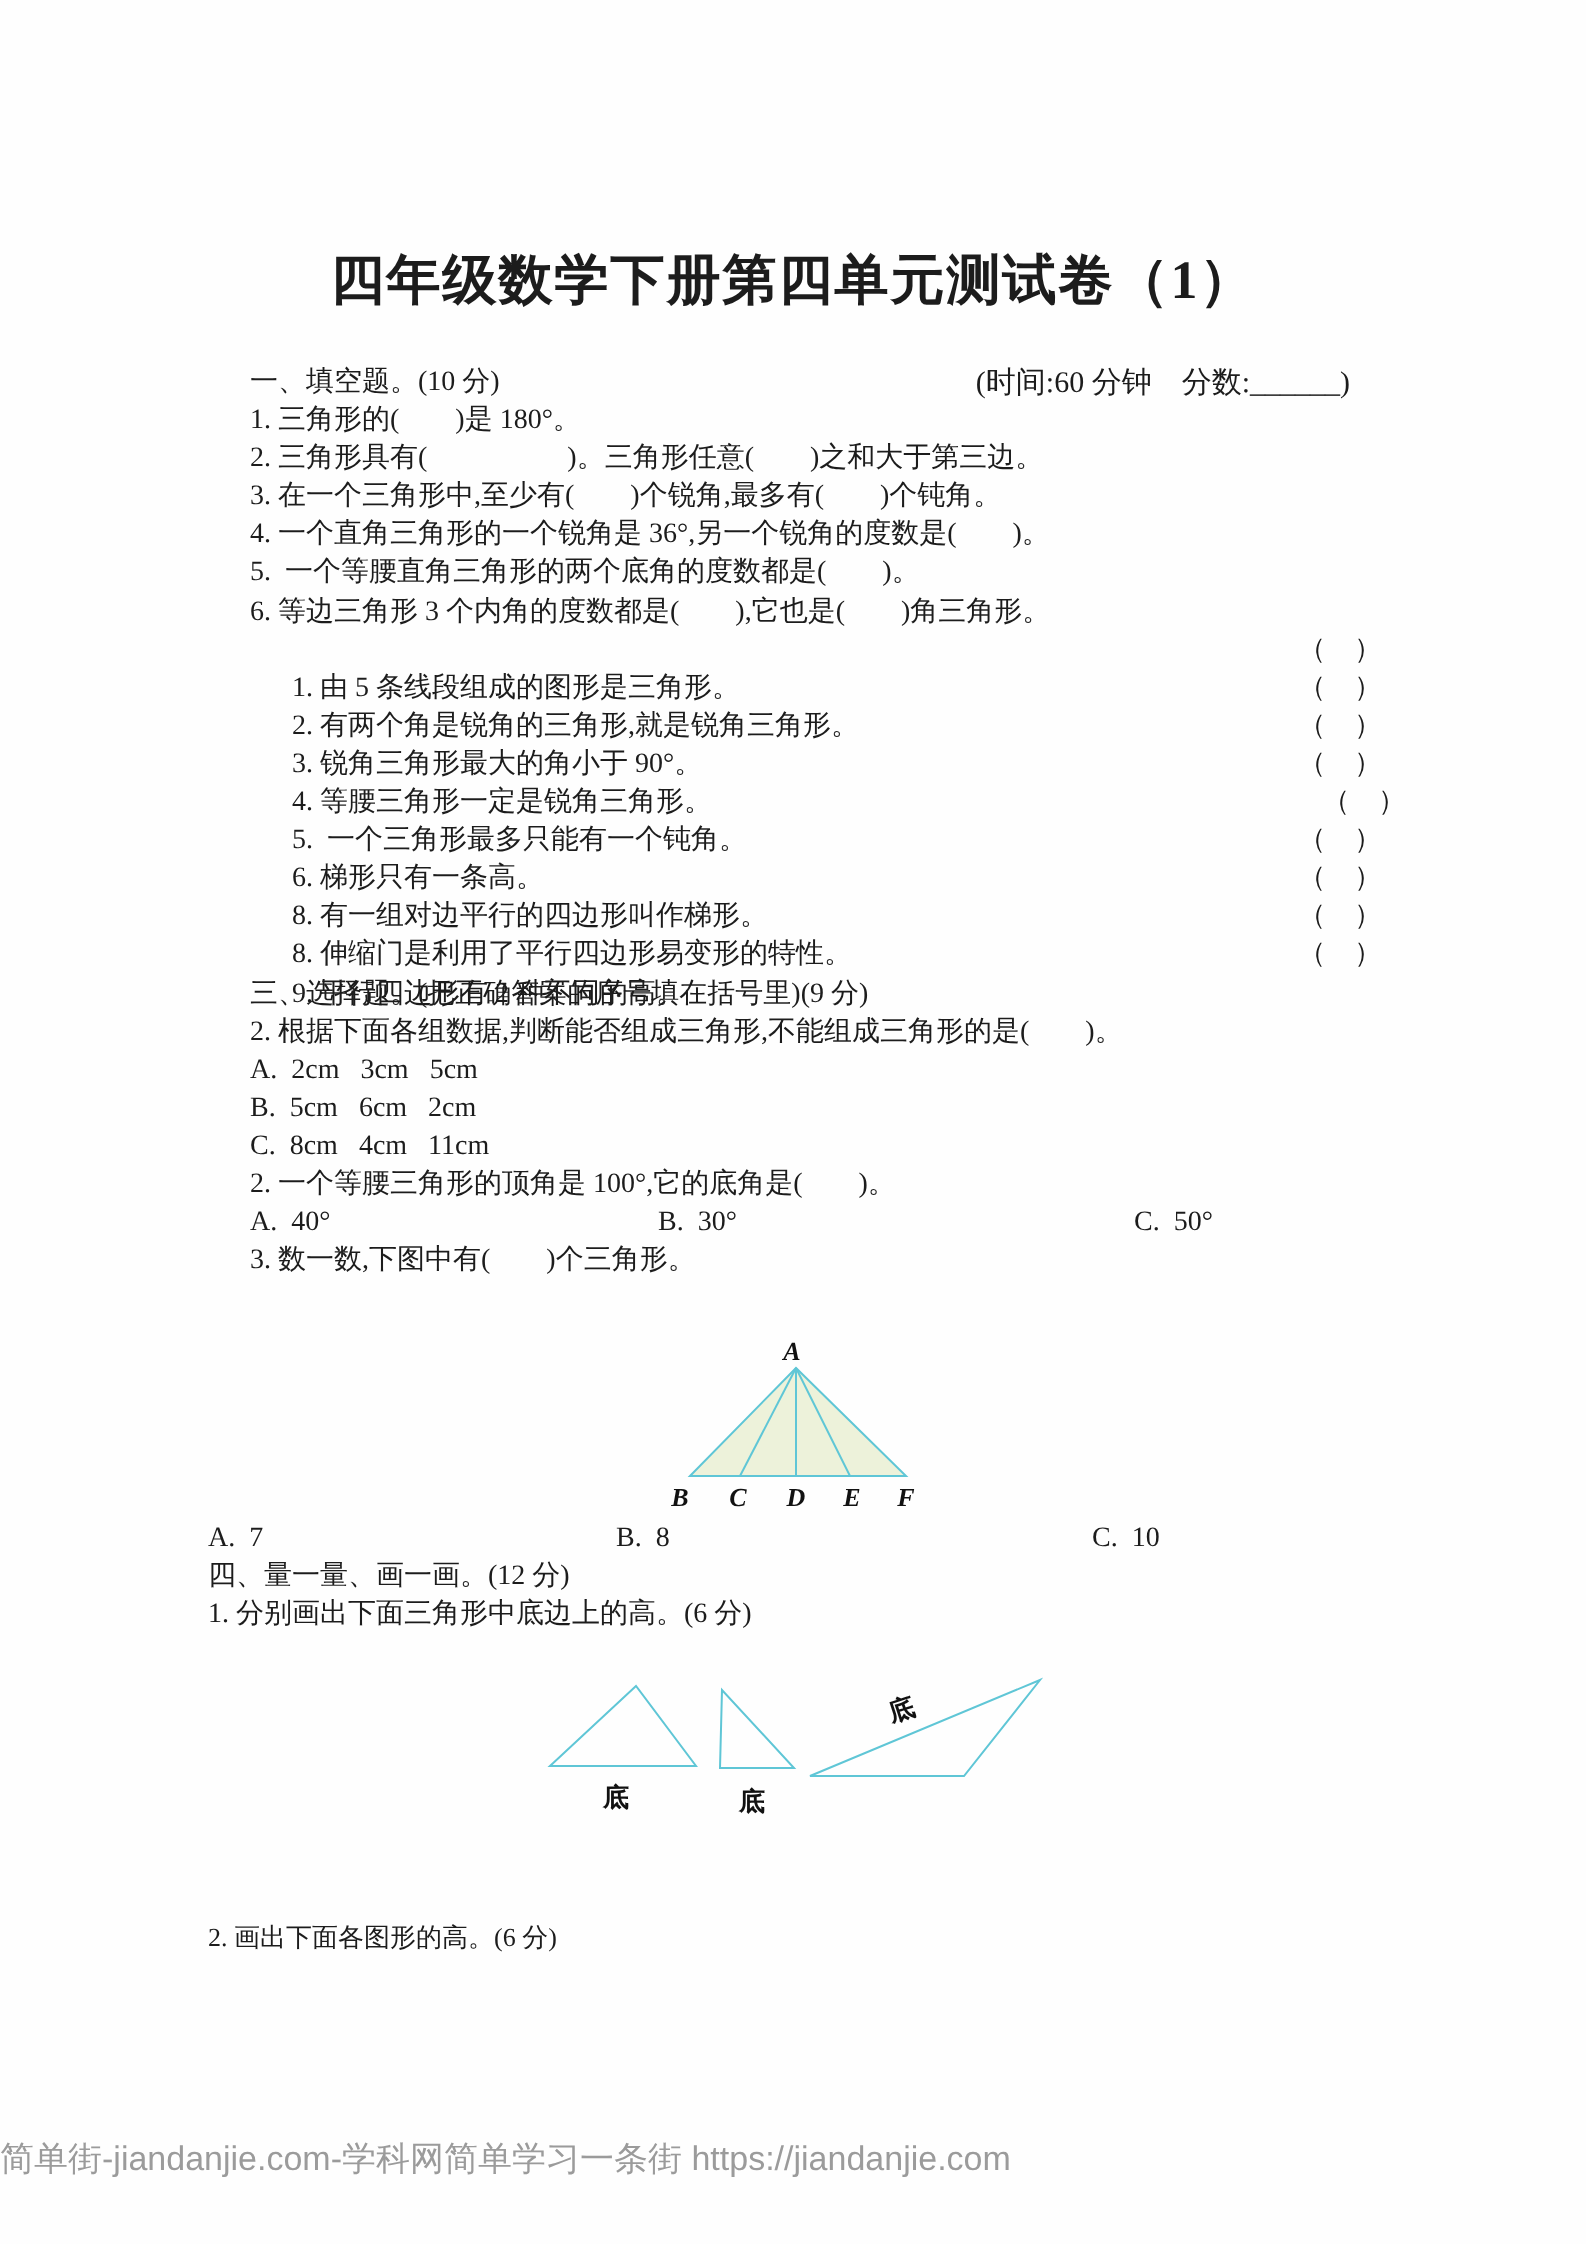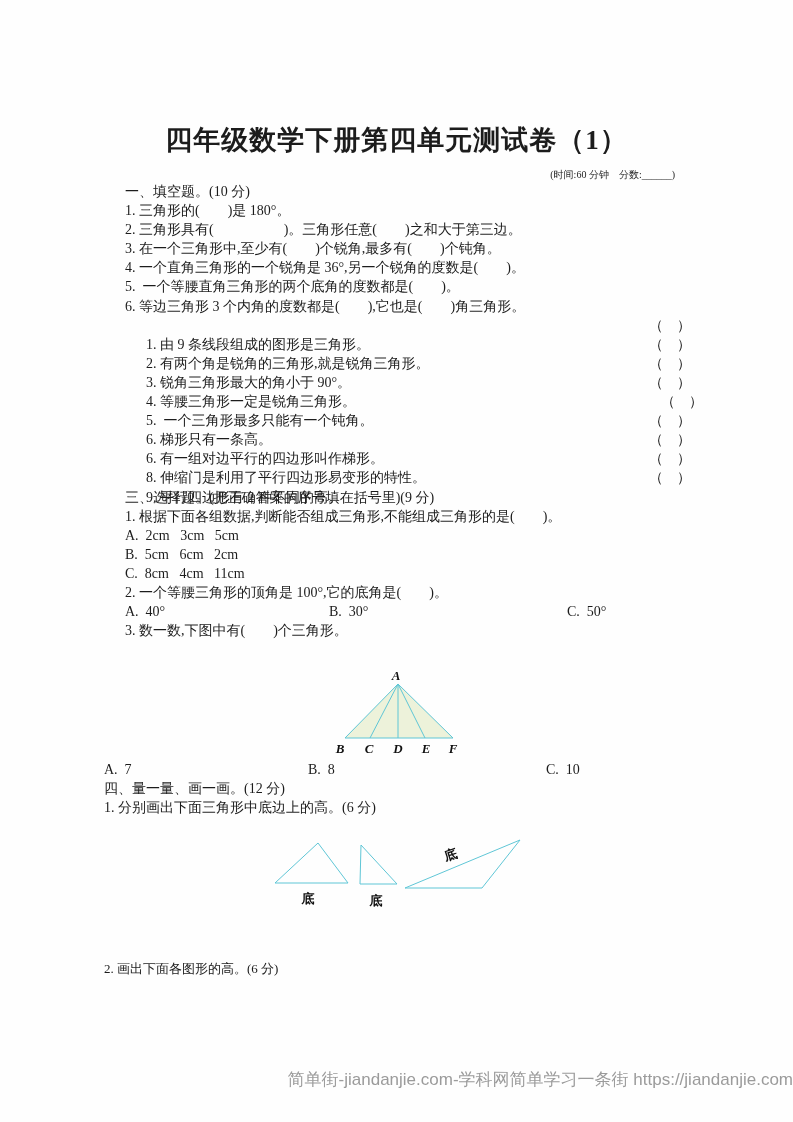--- a/index.html
+++ b/index.html
@@ -1,38 +1,38 @@
 <!DOCTYPE html>
 <html><head>
 <meta charset="utf-8">
 <style>
   html,body{margin:0;padding:0;background:#ffffff;}
   .page{position:relative;width:793px;height:1122px;background:#fefefe;overflow:hidden;
         font-family:"Liberation Serif","DejaVu Serif",serif;color:#1c1c1c;}
   .title{position:absolute;top:122px;left:0;width:100%;text-align:center;
          font-size:27px;font-weight:600;letter-spacing:1px;white-space:pre;}
-  .info{position:absolute;top:168px;right:118px;font-size:10px;white-space:pre;}
+  .info{position:absolute;top:182px;right:118px;font-size:15px;white-space:pre;}
   .block{position:absolute;left:104px;right:56px;}
   .b1{top:182px;margin-left:21px;}
   .b2{top:760px;}
   .line{position:relative;height:19.1px;line-height:19.1px;font-size:14px;white-space:pre;}
   .answer{position:absolute;left:524px;top:0;}
   .j5 .answer{left:536px;}
   .optrow{display:grid;grid-template-columns:204px 238px 1fr;}
   .optrow span{white-space:pre;}
   .q2line{position:absolute;left:104px;top:960px;font-size:13px;white-space:pre;}
   .fig{position:absolute;}
   .fig1{left:330px;top:666px;}
   .fig2{left:268px;top:833px;}
   .figlabel{font-family:"Liberation Serif","DejaVu Serif",serif;font-style:italic;
             font-weight:bold;font-size:13px;fill:#111;}
   .dilabel{font-family:"Liberation Serif","DejaVu Serif",serif;font-weight:bold;
            font-size:13px;fill:#111;}
   .tri-stroke{stroke:#5fc6d6;stroke-width:1;}
-  .footer{position:absolute;top:1068px;left:0;width:100%;text-align:right;
+  .footer{position:absolute;top:1068px;left:0;width:100%;text-align:left;
           font-size:17px;color:#9b9b9b;font-family:"Liberation Sans","DejaVu Sans",sans-serif;
           white-space:pre;}
 </style>
 </head>
 <body>
 
 <div class="page">
 
   <div class="title">四年级数学下册第四单元测试卷（1）</div>
   <div class="info">(时间:60 分钟　分数:______)</div>
@@ -40,21 +40,21 @@
   <div class="block b1">
     <div class="line sec">一、填空题。(10 分)</div>
     <div class="line q">1. 三角形的(　　)是 180°。</div>
     <div class="line q">2. 三角形具有(　　　　　)。三角形任意(　　)之和大于第三边。</div>
     <div class="line q">3. 在一个三角形中,至少有(　　)个锐角,最多有(　　)个钝角。</div>
     <div class="line q">4. 一个直角三角形的一个锐角是 36°,另一个锐角的度数是(　　)。</div>
     <div class="line q">5.  一个等腰直角三角形的两个底角的度数都是(　　)。</div>
     <div class="line q">6. 等边三角形 3 个内角的度数都是(　　),它也是(　　)角三角形。</div>
 
     <div class="line q">
-      <span>1. 由 9 条线段组成的图形是三角形。</span>
+      <span>1. 由 5 条线段组成的图形是三角形。</span>
       <span class="answer">（　）</span>
     </div>
     <div class="line q">
       <span>2. 有两个角是锐角的三角形,就是锐角三角形。</span>
       <span class="answer">（　）</span>
     </div>
     <div class="line q">
       <span>3. 锐角三角形最大的角小于 90°。</span>
       <span class="answer">（　）</span>
     </div>
@@ -64,34 +64,34 @@
     </div>
     <div class="line q j5">
       <span>5.  一个三角形最多只能有一个钝角。</span>
       <span class="answer">（　）</span>
     </div>
     <div class="line q">
       <span>6. 梯形只有一条高。</span>
       <span class="answer">（　）</span>
     </div>
     <div class="line q">
-      <span>6. 有一组对边平行的四边形叫作梯形。</span>
+      <span>8. 有一组对边平行的四边形叫作梯形。</span>
       <span class="answer">（　）</span>
     </div>
     <div class="line q">
       <span>8. 伸缩门是利用了平行四边形易变形的特性。</span>
       <span class="answer">（　）</span>
     </div>
     <div class="line q">
       <span>9. 平行四边形有 2 种不同的高。</span>
       <span class="answer">（　）</span>
     </div>
 
     <div class="line sec">三、选择题。(把正确答案的序号填在括号里)(9 分)</div>
-    <div class="line q">1. 根据下面各组数据,判断能否组成三角形,不能组成三角形的是(　　)。</div>
+    <div class="line q">2. 根据下面各组数据,判断能否组成三角形,不能组成三角形的是(　　)。</div>
     <div class="line">A.  2cm   3cm   5cm</div>
     <div class="line">B.  5cm   6cm   2cm</div>
     <div class="line">C.  8cm   4cm   11cm</div>
     <div class="line q">2. 一个等腰三角形的顶角是 100°,它的底角是(　　)。</div>
     <div class="line optrow">
       <span>A.  40°</span>
       <span>B.  30°</span>
       <span>C.  50°</span>
     </div>
     <div class="line q">3. 数一数,下图中有(　　)个三角形。</div>

